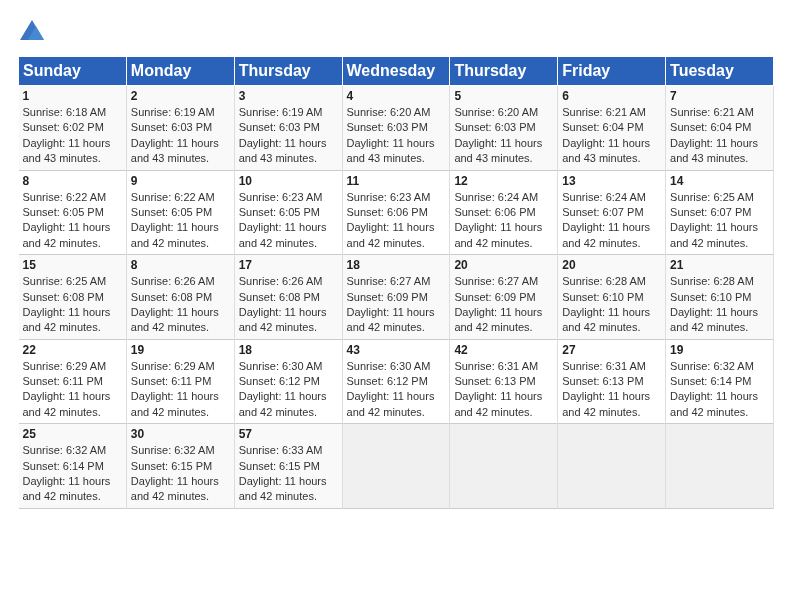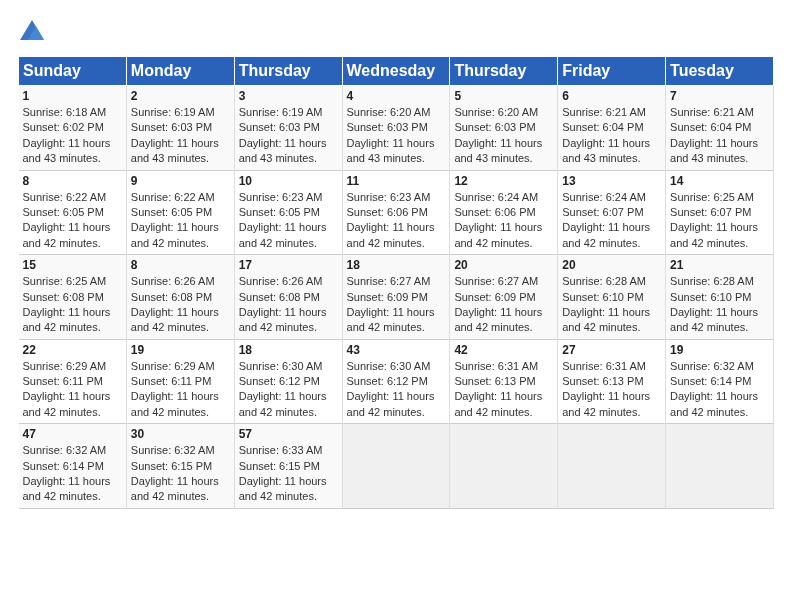--- a/index.html
+++ b/index.html
@@ -164,21 +164,21 @@
         <tr>
           <td><span class="day-num">22</span><span class="day-info">Sunrise: 6:29 AM<br>Sunset: 6:11 PM<br>Daylight: 11 hours and 42 minutes.</span></td>
           <td><span class="day-num">19</span><span class="day-info">Sunrise: 6:29 AM<br>Sunset: 6:11 PM<br>Daylight: 11 hours and 42 minutes.</span></td>
           <td><span class="day-num">18</span><span class="day-info">Sunrise: 6:30 AM<br>Sunset: 6:12 PM<br>Daylight: 11 hours and 42 minutes.</span></td>
           <td><span class="day-num">43</span><span class="day-info">Sunrise: 6:30 AM<br>Sunset: 6:12 PM<br>Daylight: 11 hours and 42 minutes.</span></td>
           <td><span class="day-num">42</span><span class="day-info">Sunrise: 6:31 AM<br>Sunset: 6:13 PM<br>Daylight: 11 hours and 42 minutes.</span></td>
           <td><span class="day-num">27</span><span class="day-info">Sunrise: 6:31 AM<br>Sunset: 6:13 PM<br>Daylight: 11 hours and 42 minutes.</span></td>
           <td><span class="day-num">19</span><span class="day-info">Sunrise: 6:32 AM<br>Sunset: 6:14 PM<br>Daylight: 11 hours and 42 minutes.</span></td>
         </tr>
         <tr>
-          <td><span class="day-num">47</span><span class="day-info">Sunrise: 6:32 AM<br>Sunset: 6:14 PM<br>Daylight: 11 hours and 42 minutes.</span></td>
+          <td><span class="day-num">25</span><span class="day-info">Sunrise: 6:32 AM<br>Sunset: 6:14 PM<br>Daylight: 11 hours and 42 minutes.</span></td>
           <td><span class="day-num">30</span><span class="day-info">Sunrise: 6:32 AM<br>Sunset: 6:15 PM<br>Daylight: 11 hours and 42 minutes.</span></td>
           <td><span class="day-num">57</span><span class="day-info">Sunrise: 6:33 AM<br>Sunset: 6:15 PM<br>Daylight: 11 hours and 42 minutes.</span></td>
           <td class="empty-cell"></td>
           <td class="empty-cell"></td>
           <td class="empty-cell"></td>
           <td class="empty-cell"></td>
         </tr>
       </tbody>
   </table>
 </div>

